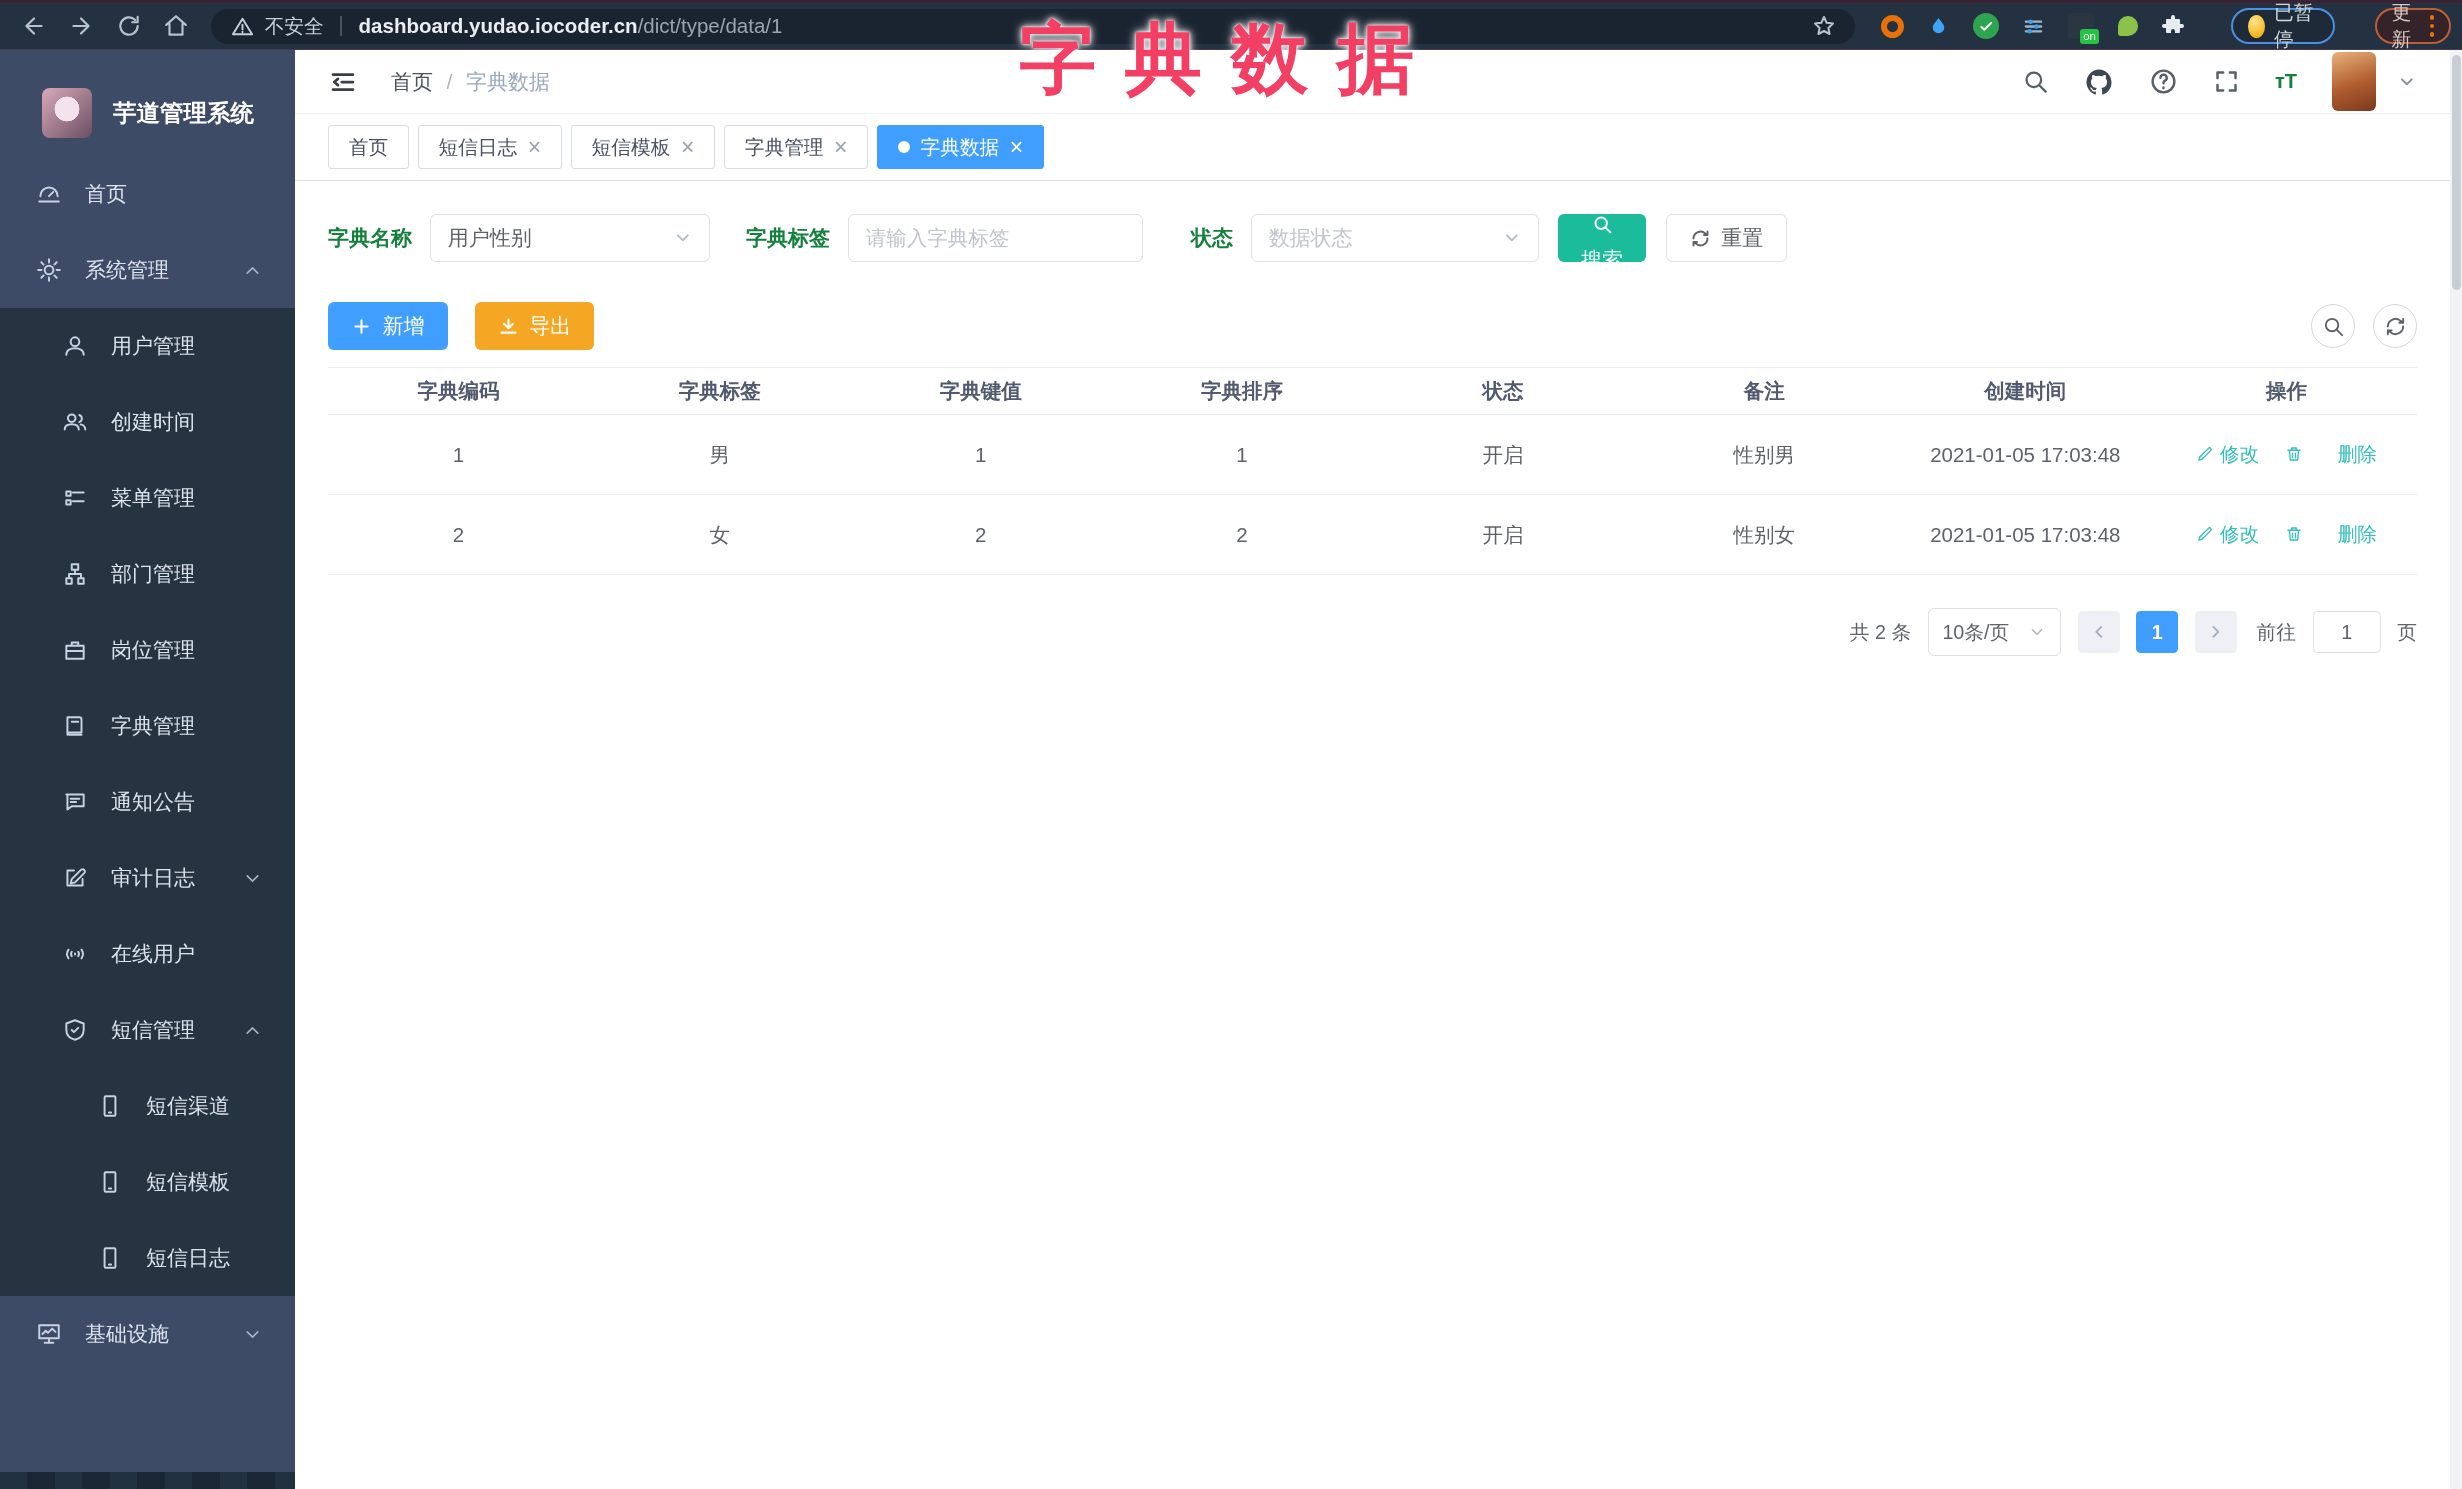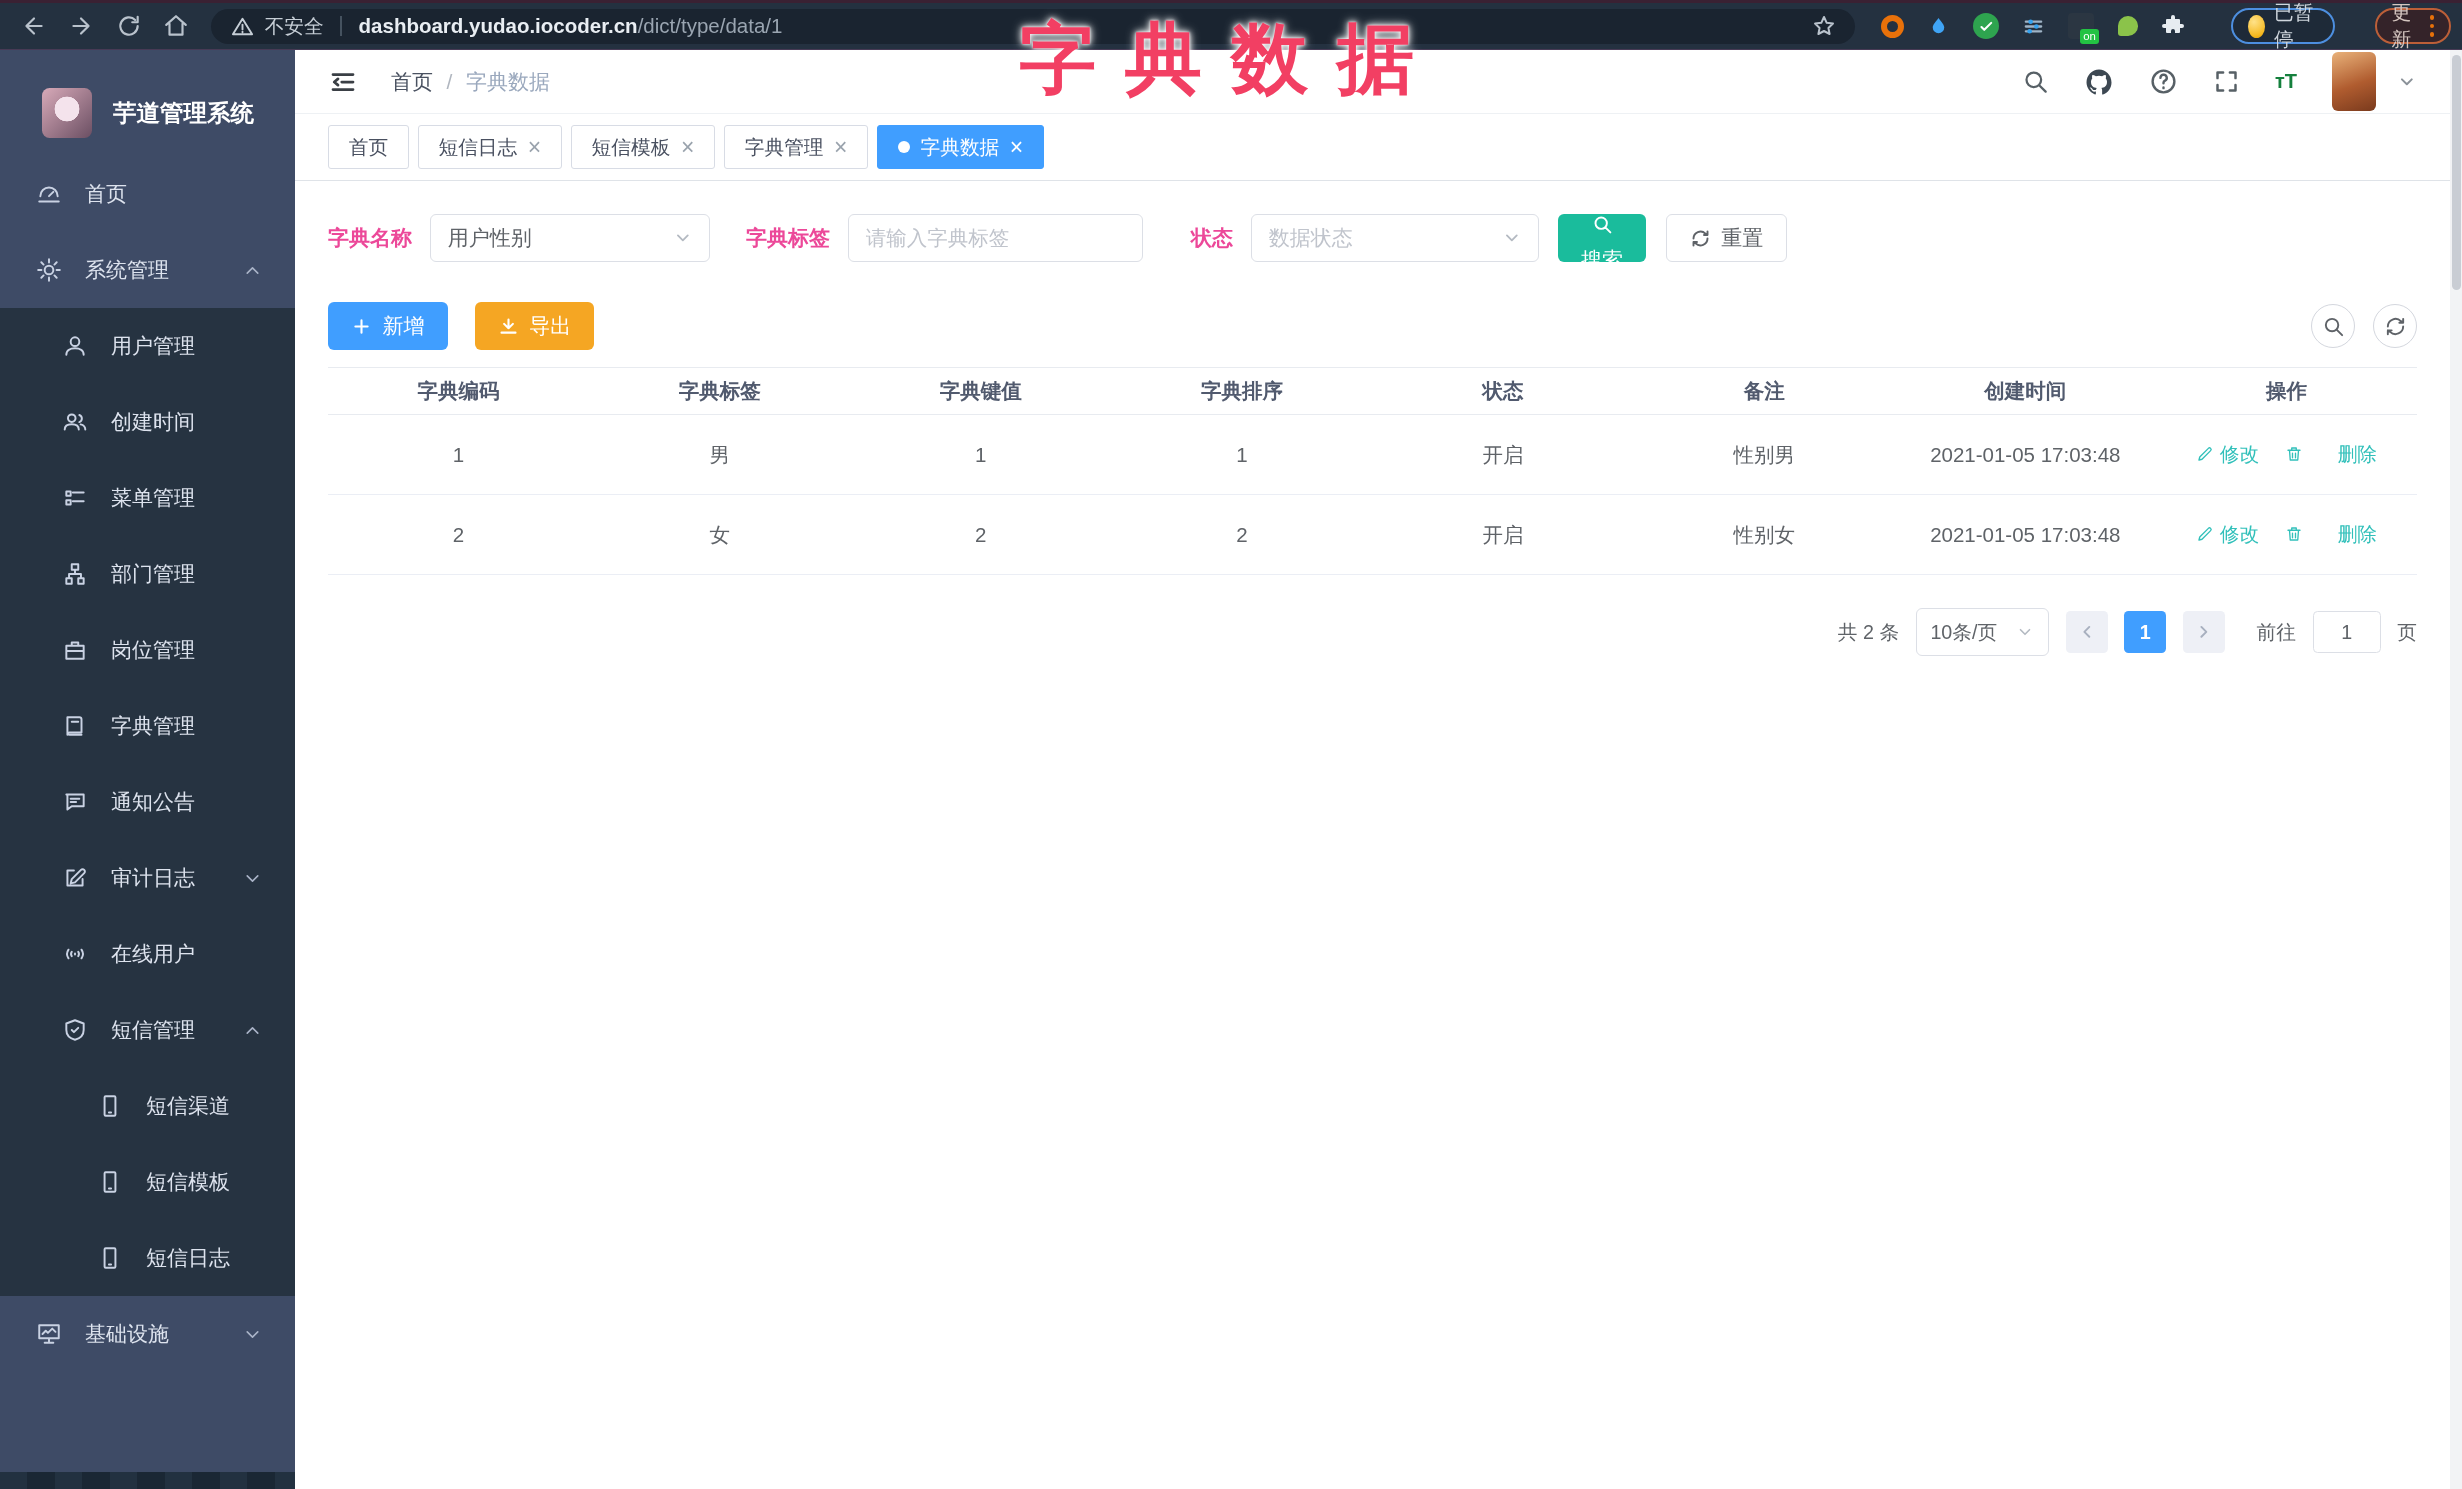--- a/index.html
+++ b/index.html
@@ -75,21 +75,21 @@
   .tab{height:44px;border:1.5px solid #d8dce5;border-radius:3px;background:#fff;color:#495060;
     display:inline-flex;align-items:center;gap:10.6px;padding:0 19.7px;font-size:19.7px;cursor:pointer;}
   .tab .x{font-size:23px;color:#9aa3ad;line-height:1;}
   .tab.active{background:var(--accent_blue,#409eff);border-color:var(--accent_blue,#409eff);color:#fff;}
   .tab.active .x{color:#fff;}
   .dot{width:12px;height:12px;border-radius:50%;background:#fff;}
 
   
   .content{position:absolute;left:295px;top:182px;right:12px;bottom:0;background:#fff;}
   .filter-row{position:absolute;top:32px;left:33px;display:flex;align-items:center;font-size:21px;}
-  .f-label{font-weight:700;color:#ec4899;margin-right:18px;white-space:nowrap;}
+  .f-label{font-weight:700;color:#15803d;margin-right:18px;white-space:nowrap;}
   .box{height:48px;border:1.5px solid #dcdfe6;border-radius:6px;background:#fff;display:flex;align-items:center;}
   .sel{padding:0 16.7px;color:#5f6368;cursor:pointer;}
   .sel .caret{margin-left:auto;color:#b4bac2;display:flex;}
   .sel1{width:280px;margin-right:36px;}
   .sel2{width:288px;}
   .sel2 .ph{color:#c0c4cc;}
   .inp1{width:295px;margin-right:48px;padding:0 16.7px;}
   .inp1 input{border:none;outline:none;width:100%;font-size:20.5px;color:#5f6368;font-family:inherit;}
   .inp1 input::placeholder{color:#c0c4cc;}
   .btn{height:48px;border-radius:6px;display:inline-flex;align-items:center;gap:10.6px;font-size:21px;
@@ -618,21 +618,21 @@
         <svg width="19.7" height="19.7" viewBox="0 0 24 24" fill="none" stroke="currentColor" stroke-width="2.4" stroke-linecap="round" stroke-linejoin="round">
           <path d="M15 6l-6 6 6 6"></path>
         </svg>
       </span>
     <span class="pnum">1</span>
     <span class="pbtn">
         <svg width="19.7" height="19.7" viewBox="0 0 24 24" fill="none" stroke="currentColor" stroke-width="2.4" stroke-linecap="round" stroke-linejoin="round">
           <path d="M9 6l6 6-6 6"></path>
         </svg>
       </span>
-    <span style="margin-left:15px;">前往</span>
+    <span style="margin-left:3px;">前往</span>
     <input class="goto-inp" value="1" style="">
     <span>页</span>
   </div>
 </div>
 
 <div class="v-scroll">
     <div class="v-thumb"></div>
   </div>
 
 

